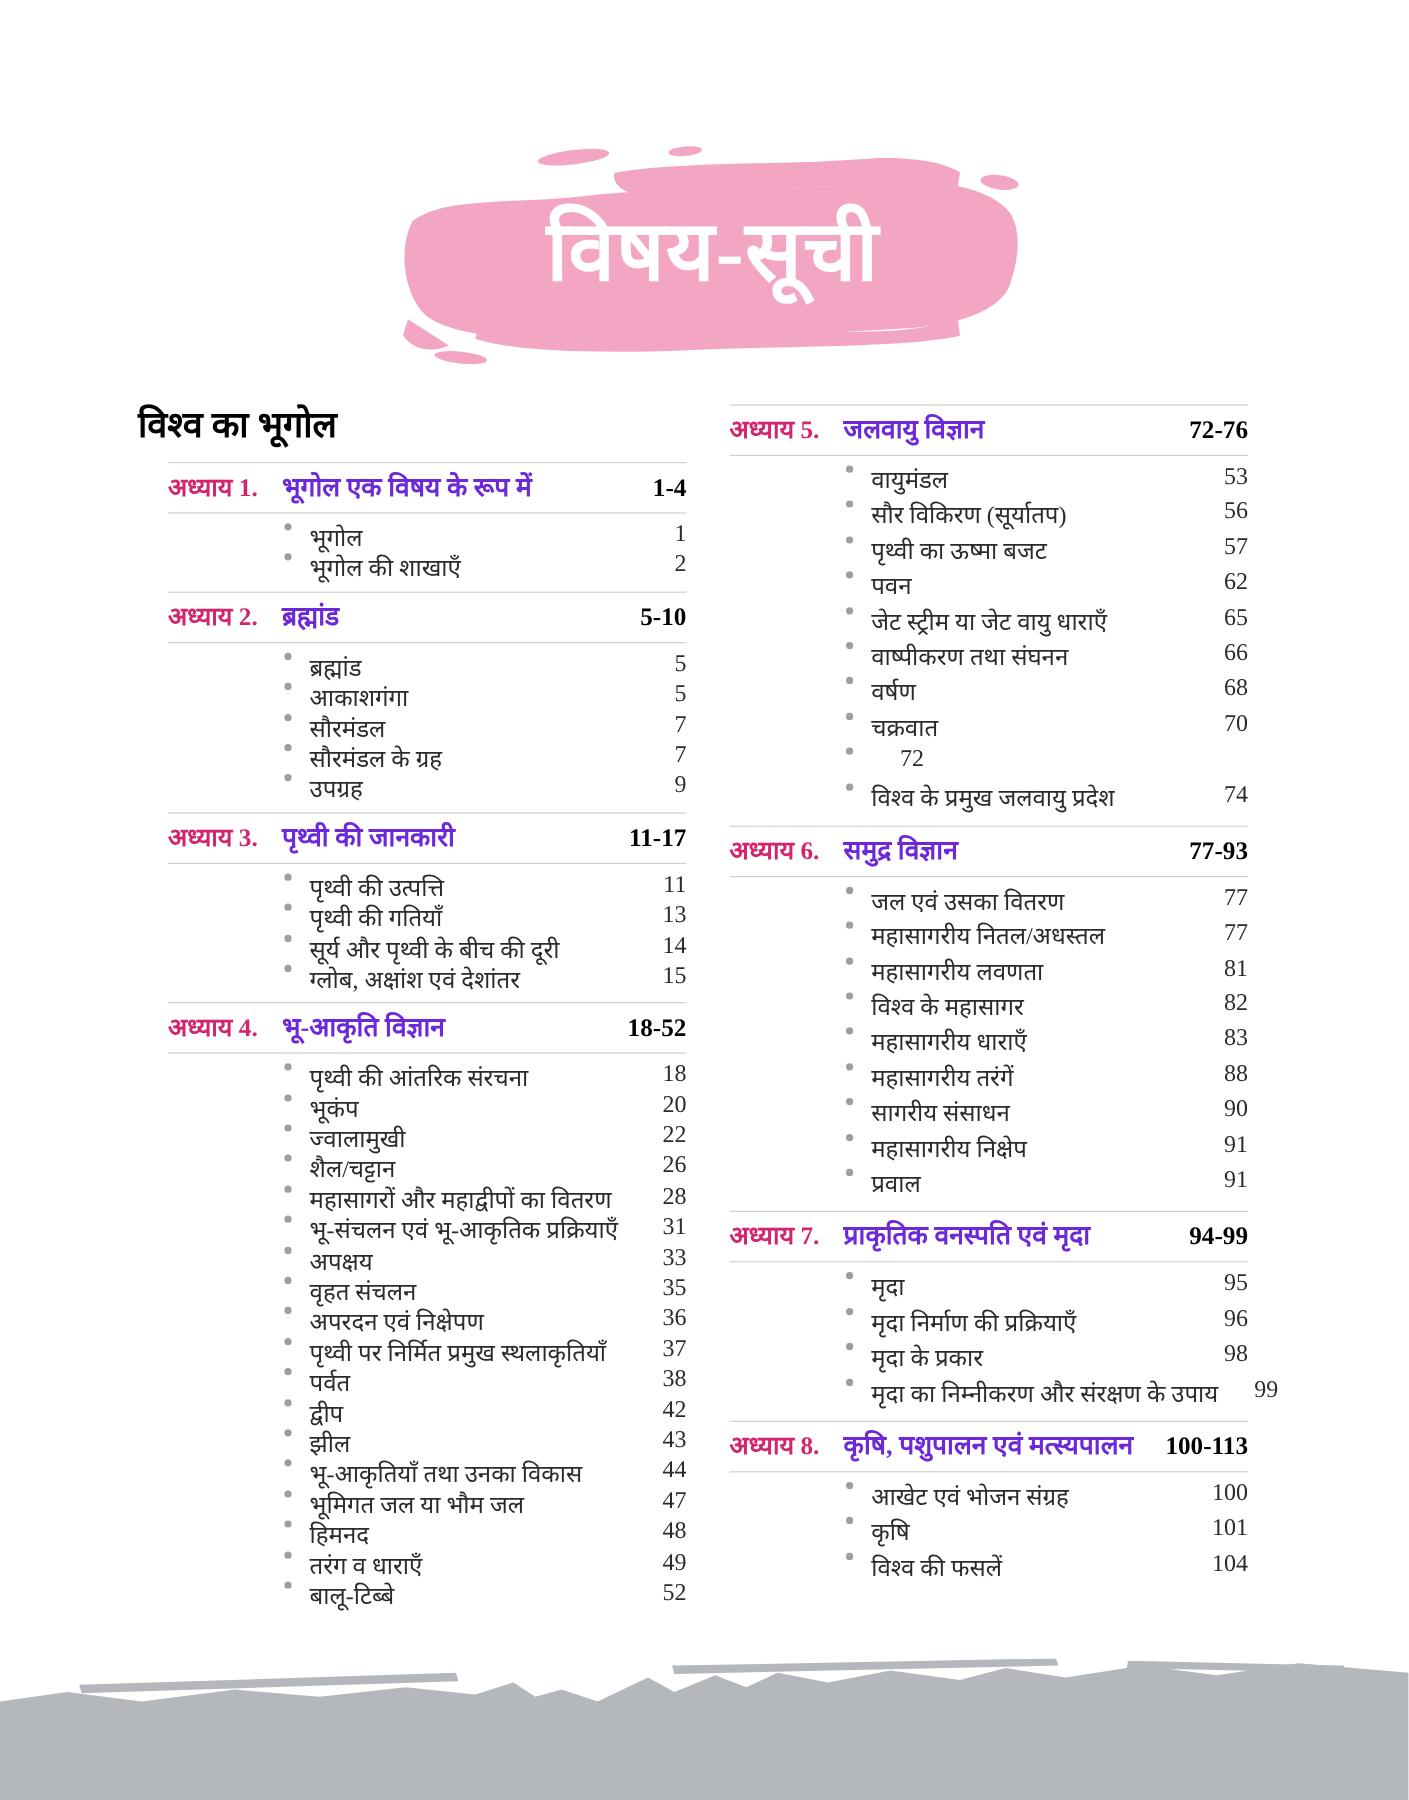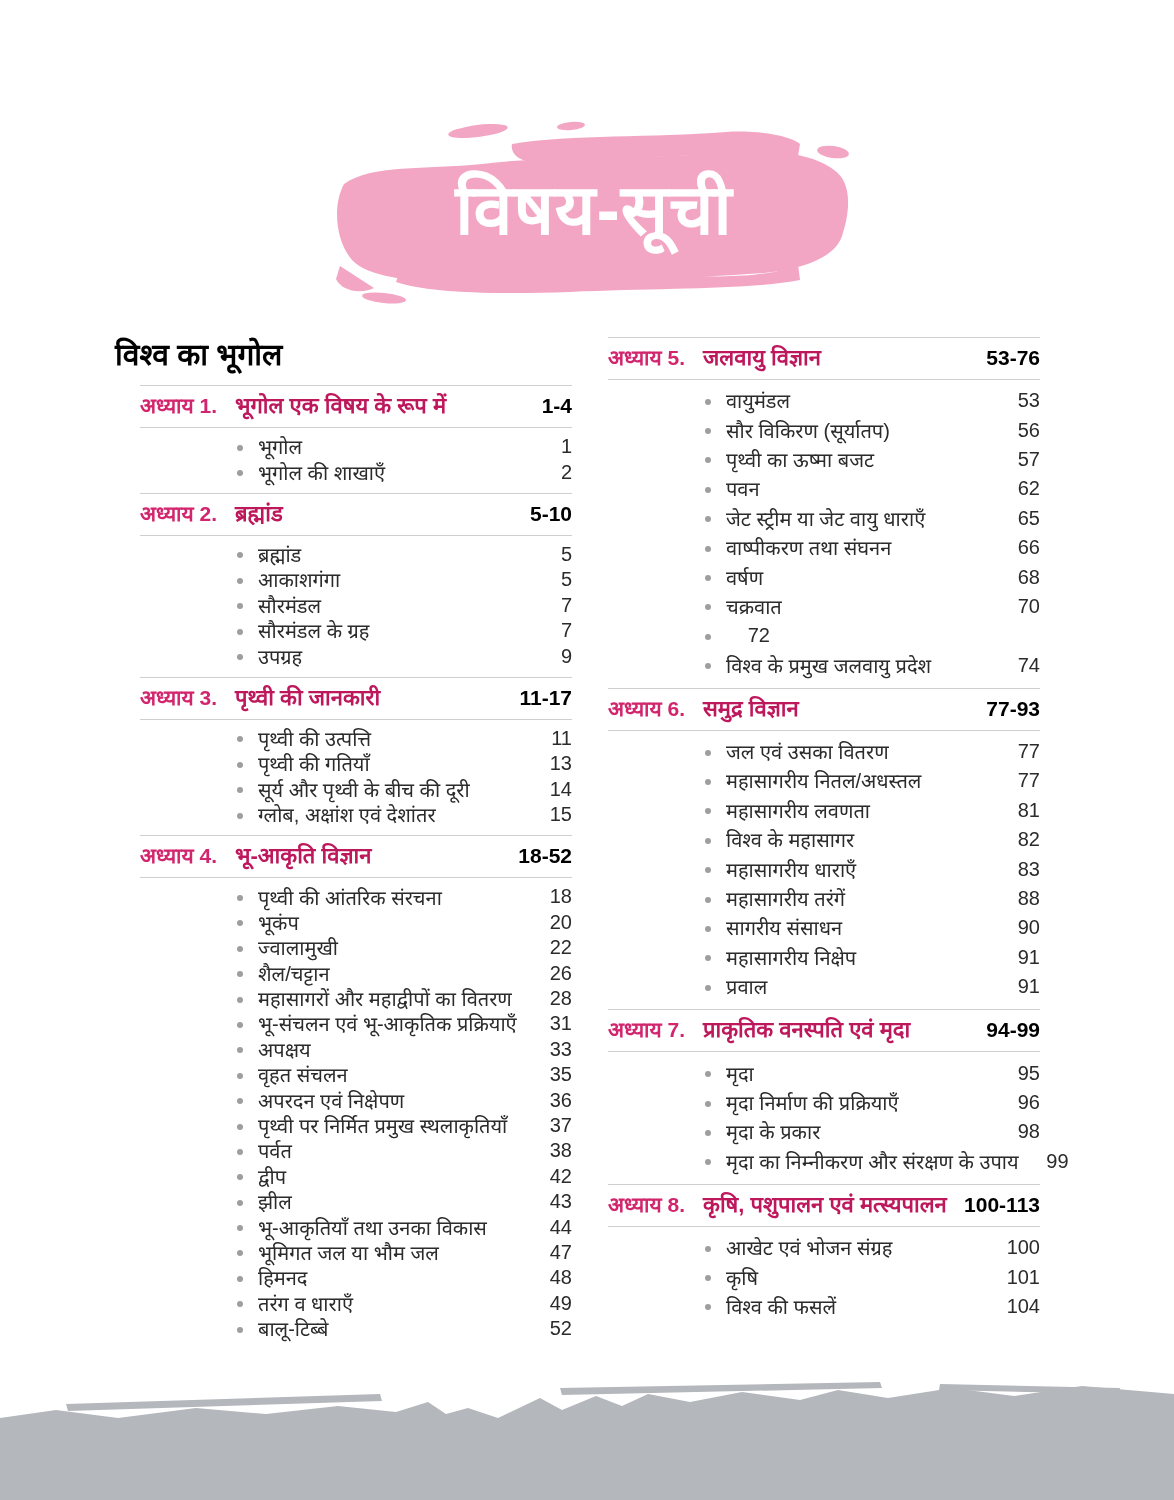--- a/index.html
+++ b/index.html
@@ -12,20 +12,21 @@
     --bullet:#9e9e9e;
   }
   *{box-sizing:border-box;margin:0;padding:0;}
   html,body{background:#ffffff;}
   body{font-family:"Liberation Sans","DejaVu Sans",sans-serif;}
   .page{
     position:relative;
     width:1174px;height:1500px;
     background:#ffffff;
     overflow:hidden;
+    font-family:Liberation Serif, serif;
   }
 
   
   .banner{
     position:absolute;left:328px;top:118px;width:532px;height:192px;
   }
   .banner svg{position:absolute;inset:0;width:100%;height:100%;}
   .pink-fill{fill:var(--pink);}
   .banner-title{
     position:absolute;left:0;right:0;top:50%;
@@ -57,26 +58,26 @@
     display:flex;align-items:baseline;
     border-top:1px solid var(--rule);
     border-bottom:1px solid var(--rule);
     padding:6px 0 7px 0;
     line-height:28px;
   }
   .ch-label{
     width:95px;flex:none;
     color:var(--label);font-weight:700;font-size:21px;
   }
-  .ch-title{flex:1;color:#be185d;font-weight:700;font-size:22px;padding-right:8px;}
+  .ch-title{flex:1;color:#6d28d9;font-weight:700;font-size:22px;padding-right:8px;}
   .ch-pages{flex:none;color:#000;font-weight:700;font-size:21px;text-align:right;}
 
   ul.items{list-style:none;margin:6px 0 8px 0;}
   li.item{
-    display:flex;align-items:center;
+    display:flex;
     height:var(--row-h);
     padding-left:97px;
     font-size:20px;color:var(--item-ink);
   }
   .bullet{
     flex:none;width:6px;height:6px;border-radius:50%;
     background:var(--bullet);
     margin-right:15px;margin-top:2px;
   }
   .item-text{flex:1;padding-right:6px;white-space:nowrap;}
@@ -322,21 +323,21 @@
   </ul>
     </section>
   </div>
     </div>
     <div class="col col-right">
       <div class="chapters" id="col-right">
     <section class="chapter">
       <div class="chapter-row">
         <span class="ch-label">अध्याय 5.</span>
         <span class="ch-title">जलवायु विज्ञान</span>
-        <span class="ch-pages">53-76</span>
+        <span class="ch-pages">72-76</span>
       </div>
       <ul class="items">
     <li class="item">
       <span class="bullet"></span>
       <span class="item-text">वायुमंडल</span>
       <span class="item-page">53</span>
     </li>
 
     <li class="item">
       <span class="bullet"></span>

